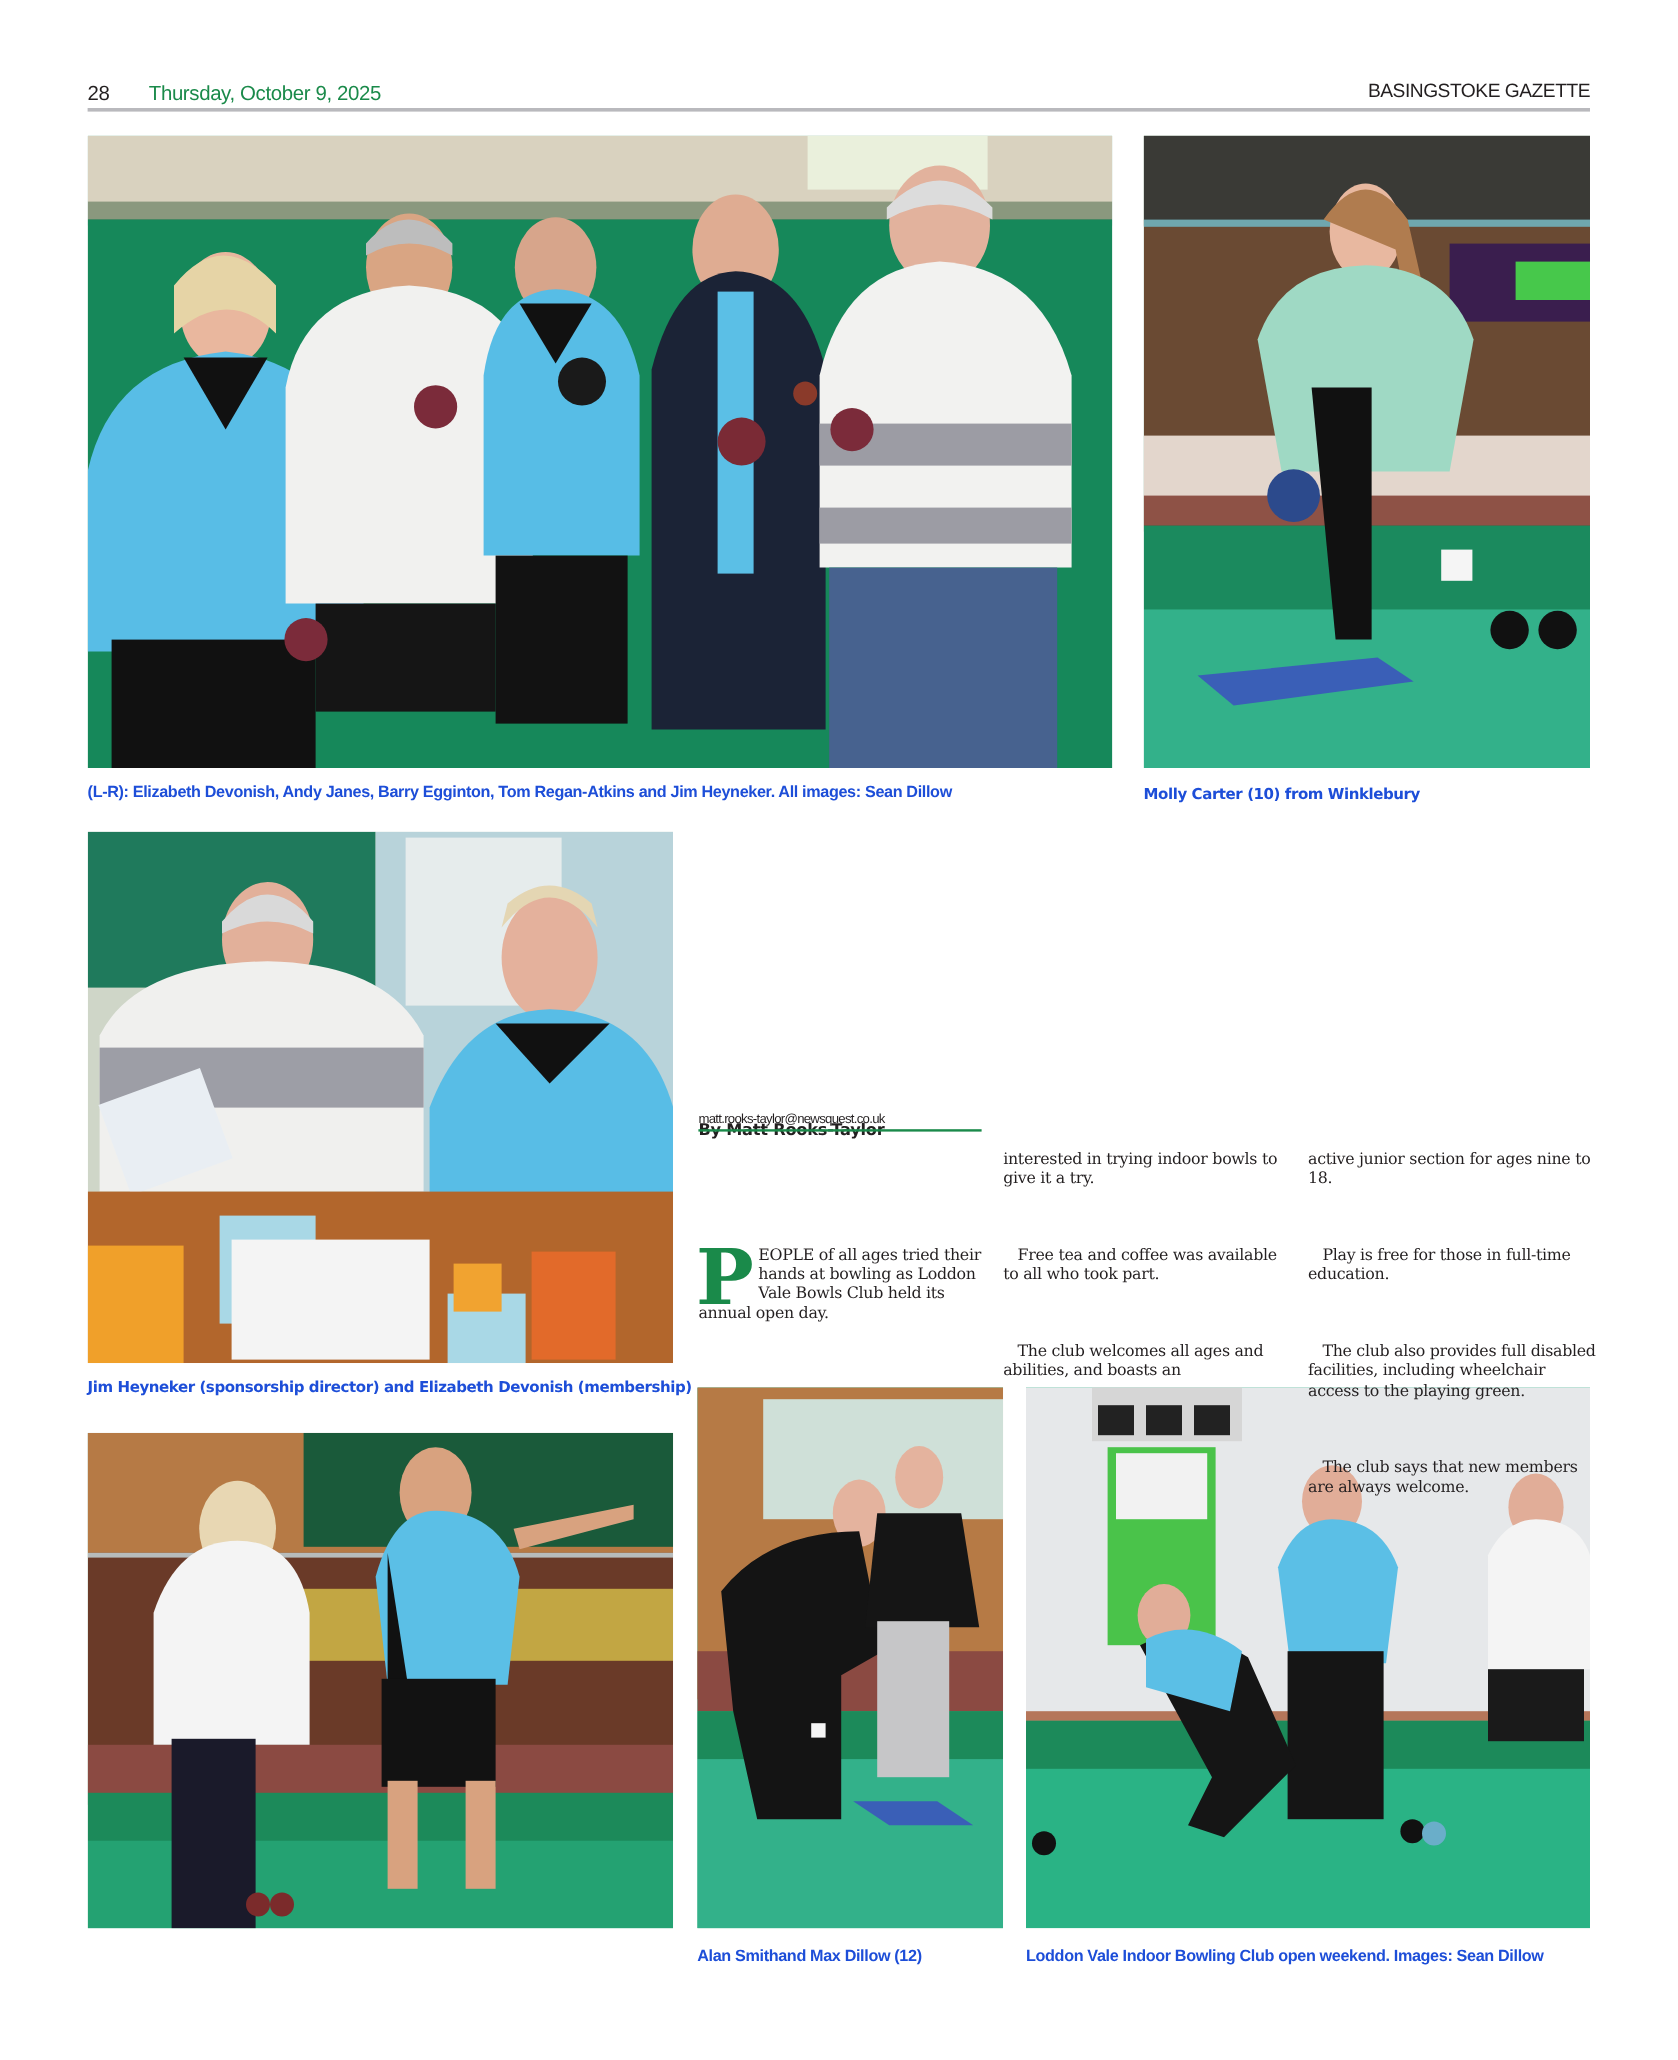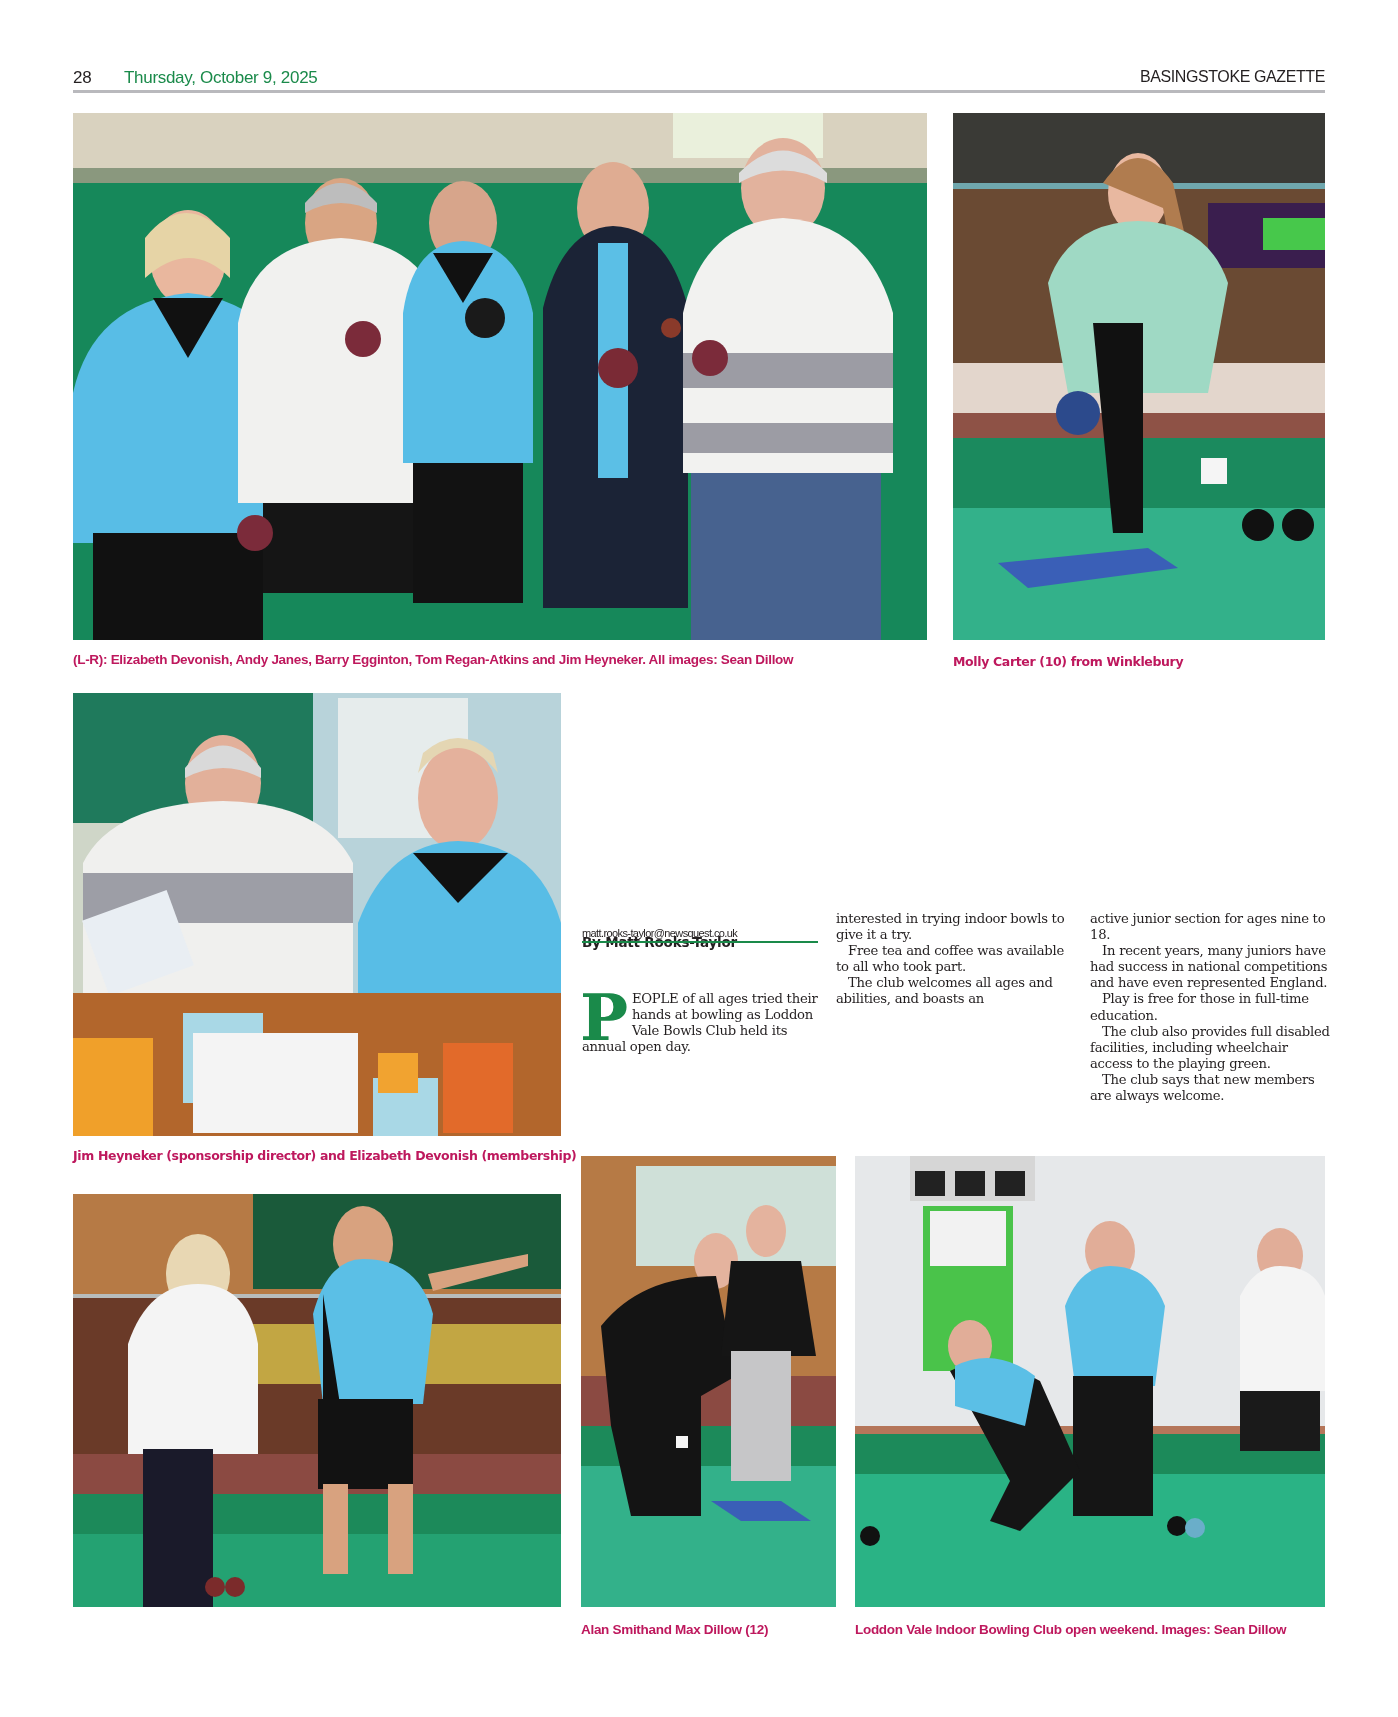--- a/index.html
+++ b/index.html
@@ -12,34 +12,34 @@
     .page-num { left: 73px; top: 68px; font-family: "Liberation Sans", sans-serif; font-size: 17px; color: #231f20; letter-spacing: -0.3px; }
     .page-date { left: 124px; top: 68px; font-family: "Liberation Sans", sans-serif; font-size: 17px; color: #1a8a4a; letter-spacing: -0.3px; }
     .masthead { right: 73px; top: 68px; font-family: "Liberation Sans", sans-serif; font-weight: normal; font-size: 16px; color: #231f20; letter-spacing: -0.4px; }
     .header-rule { left: 73px; top: 90px; width: 1252px; height: 3px; background: #b9b9bd; }
 
     
     .photo { position: absolute; overflow: hidden; }
     .photo svg { width: 100%; height: 100%; display: block; }
 
     
-    .caption { position: absolute; font-family: "DejaVu Sans", sans-serif; font-weight: bold; font-size: 12.5px; color: #be185d; letter-spacing: -0.35px; white-space: nowrap; }
+    .caption { position: absolute; font-family: "DejaVu Sans", sans-serif; font-weight: bold; font-size: 12.5px; color: #1d4ed8; letter-spacing: -0.35px; white-space: nowrap; }
     .caption.condensed { font-family: "Liberation Sans", sans-serif; font-size: 13.5px; letter-spacing: -0.3px; }
 
     
     .headline { left: 580px; top: 686px; width: 760px; font-family: "DejaVu Sans", sans-serif; font-weight: bold; font-size: 84px; line-height: 96px; letter-spacing: -5.2px; color: #231f20; }
 
     
     .byline-name { left: 582px; top: 910px; font-family: "DejaVu Sans", sans-serif; font-weight: bold; font-size: 13.5px; letter-spacing: -0.2px; color: #231f20; margin-top: 24px; }
     .byline-email { left: 582px; top: 927px; font-family: "Liberation Sans", sans-serif; font-size: 11px; letter-spacing: -0.6px; color: #231f20; }
     .byline-rule { left: 582px; top: 941px; width: 236px; height: 2px; background: #1a8a4a; }
 
     
     .col { position: absolute; font-family: "DejaVu Serif", serif; font-size: 13.2px; line-height: 16.1px; color: #231f20; letter-spacing: -0.25px; }
-    .col p { text-indent: 0; }
+    .col p { text-indent: 0; margin-top: 48px; }
     .col p.indent { text-indent: 12px; }
     .col1 { left: 582px; top: 991px; width: 240px; }
     .col2 { left: 836px; top: 911px; width: 240px; }
     .col3 { left: 1090px; top: 911px; width: 240px; }
 
     .dropcap { float: left; font-family: "DejaVu Serif", serif; font-weight: bold; font-size: 64px; line-height: 50px; color: #1a8a4a; margin: 0 4px -2px -2px; padding-top: 2px; height: 50px; }
   </style>
 </head>
 <body>
 
@@ -229,17 +229,16 @@
 </div>
 
 <div class="col col2">
   <p>interested in trying indoor bowls to give it a try.</p>
   <p class="indent">Free tea and coffee was available to all who took part.</p>
   <p class="indent">The club welcomes all ages and abilities, and boasts an</p>
 </div>
 
 <div class="col col3">
   <p>active junior section for ages nine to 18.</p>
-  <p class="indent">In recent years, many juniors have had success in national competitions and have even represented England.</p>
   <p class="indent">Play is free for those in full-time education.</p>
   <p class="indent">The club also provides full disabled facilities, including wheelchair access to the playing green.</p>
   <p class="indent">The club says that new members are always welcome.</p>
 </div>
 
 </body></html>

